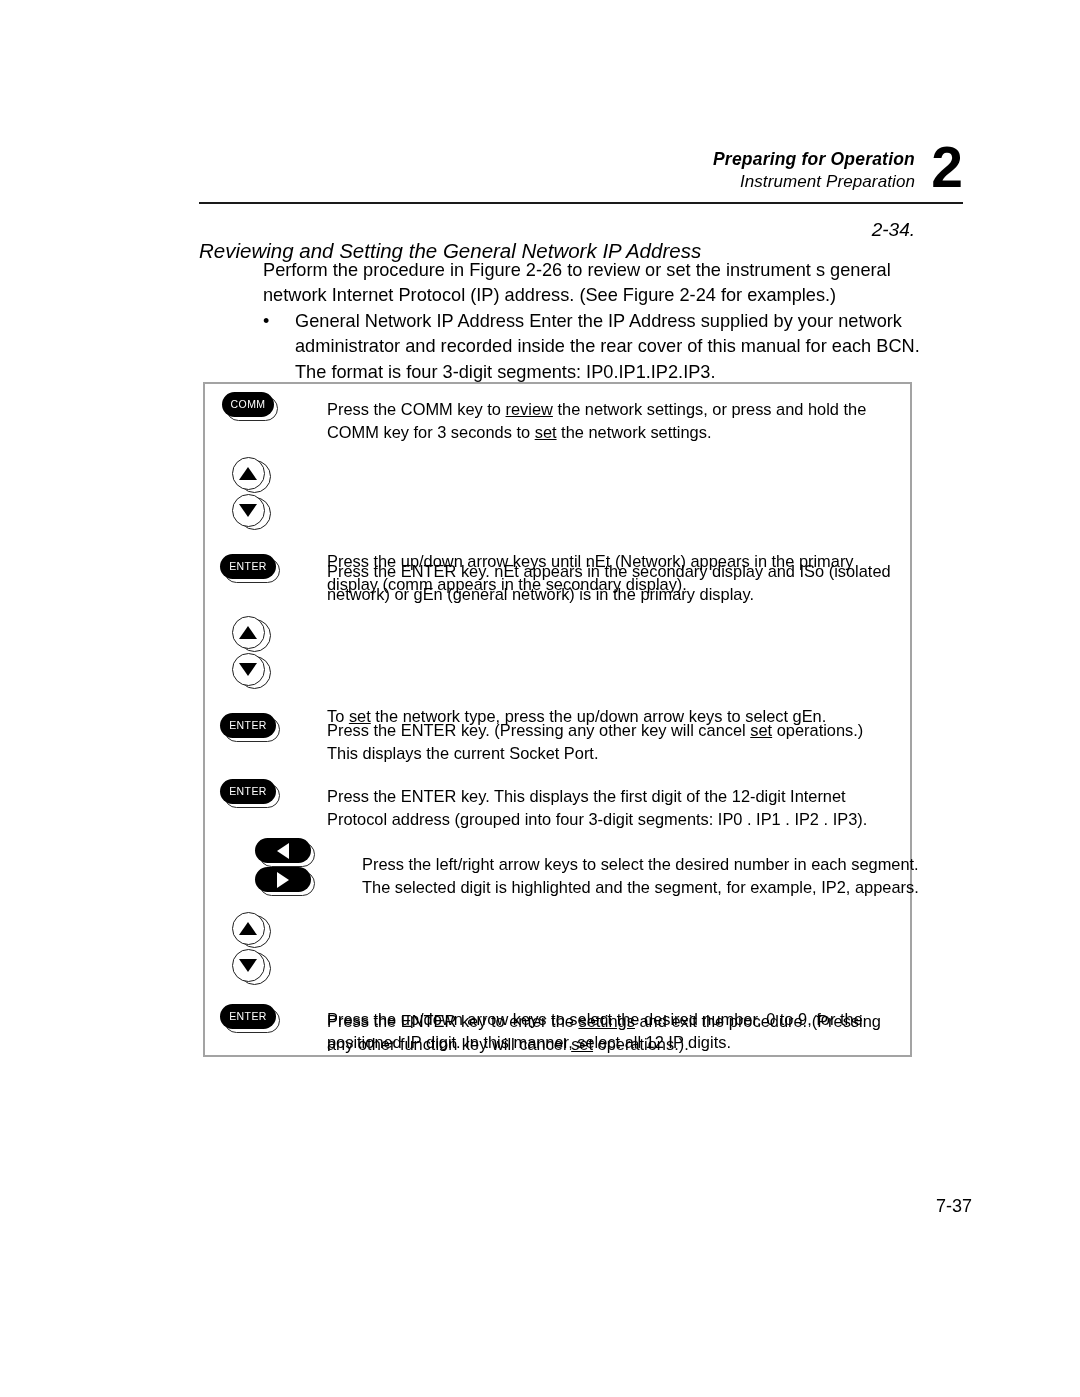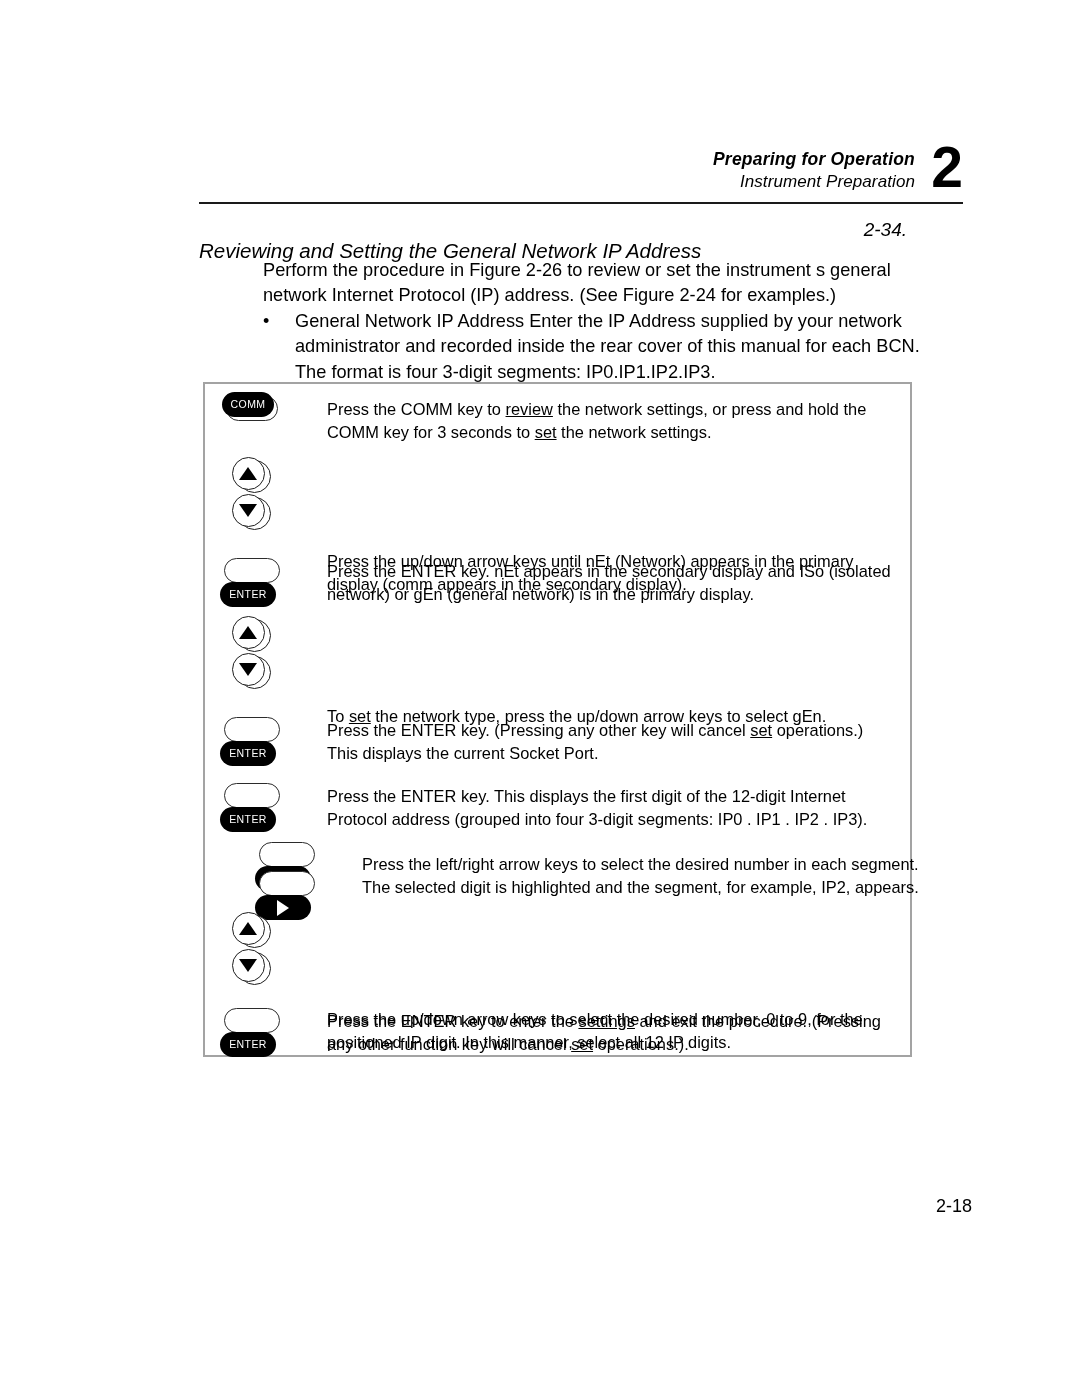--- a/index.html
+++ b/index.html
@@ -81,21 +81,21 @@
     left: 0;
     top: 0;
     font-style: italic;
     font-size: 20.5px;
     font-weight: normal;
     white-space: nowrap;
     margin-top: 21px;
   }
   .section-number {
     position: absolute;
-    right: 56px;
+    right: 48px;
     top: 1px;
     font-style: italic;
     font-size: 19px;
     white-space: nowrap;
   }
 
   
   .intro {
     position: absolute;
     left: 263px;
@@ -206,21 +206,21 @@
   .key-pill .cap .label {
     color: #ffffff;
     font-size: 10.5px;
     font-weight: normal;
     letter-spacing: 0.4px;
     line-height: 1;
     font-family: "Liberation Sans", sans-serif;
   }
   .key-pill.wide { width: 56px; }
   .key-pill.wide .shadow { width: 56px; }
-  .key-pill.wide .cap { width: 56px; margin-top: 28px; }
+  .key-pill.wide .cap { width: 56px; }
 
   
   .tri-left, .tri-right {
     width: 0; height: 0;
     border-top: 8px solid transparent;
     border-bottom: 8px solid transparent;
   }
   .tri-left  { border-right: 12px solid #ffffff; }
   .tri-right { border-left: 12px solid #ffffff; }
 
@@ -441,15 +441,15 @@
                 <span class="label">ENTER</span>
               </div>
             </div>
           </div>
           <div class="step-text" style="margin-top: 5px; margin-right: 18px;">Press the ENTER key to enter the <u>settings</u> and exit the procedure. (Pressing any other function key will cancel <u>set</u> operations.).</div>
         </div>
       </div>
   </div>
 
 
-  <div class="folio">2-18</div>
+  <div class="folio">7-37</div>
 
 </div>
 
 </body></html>

